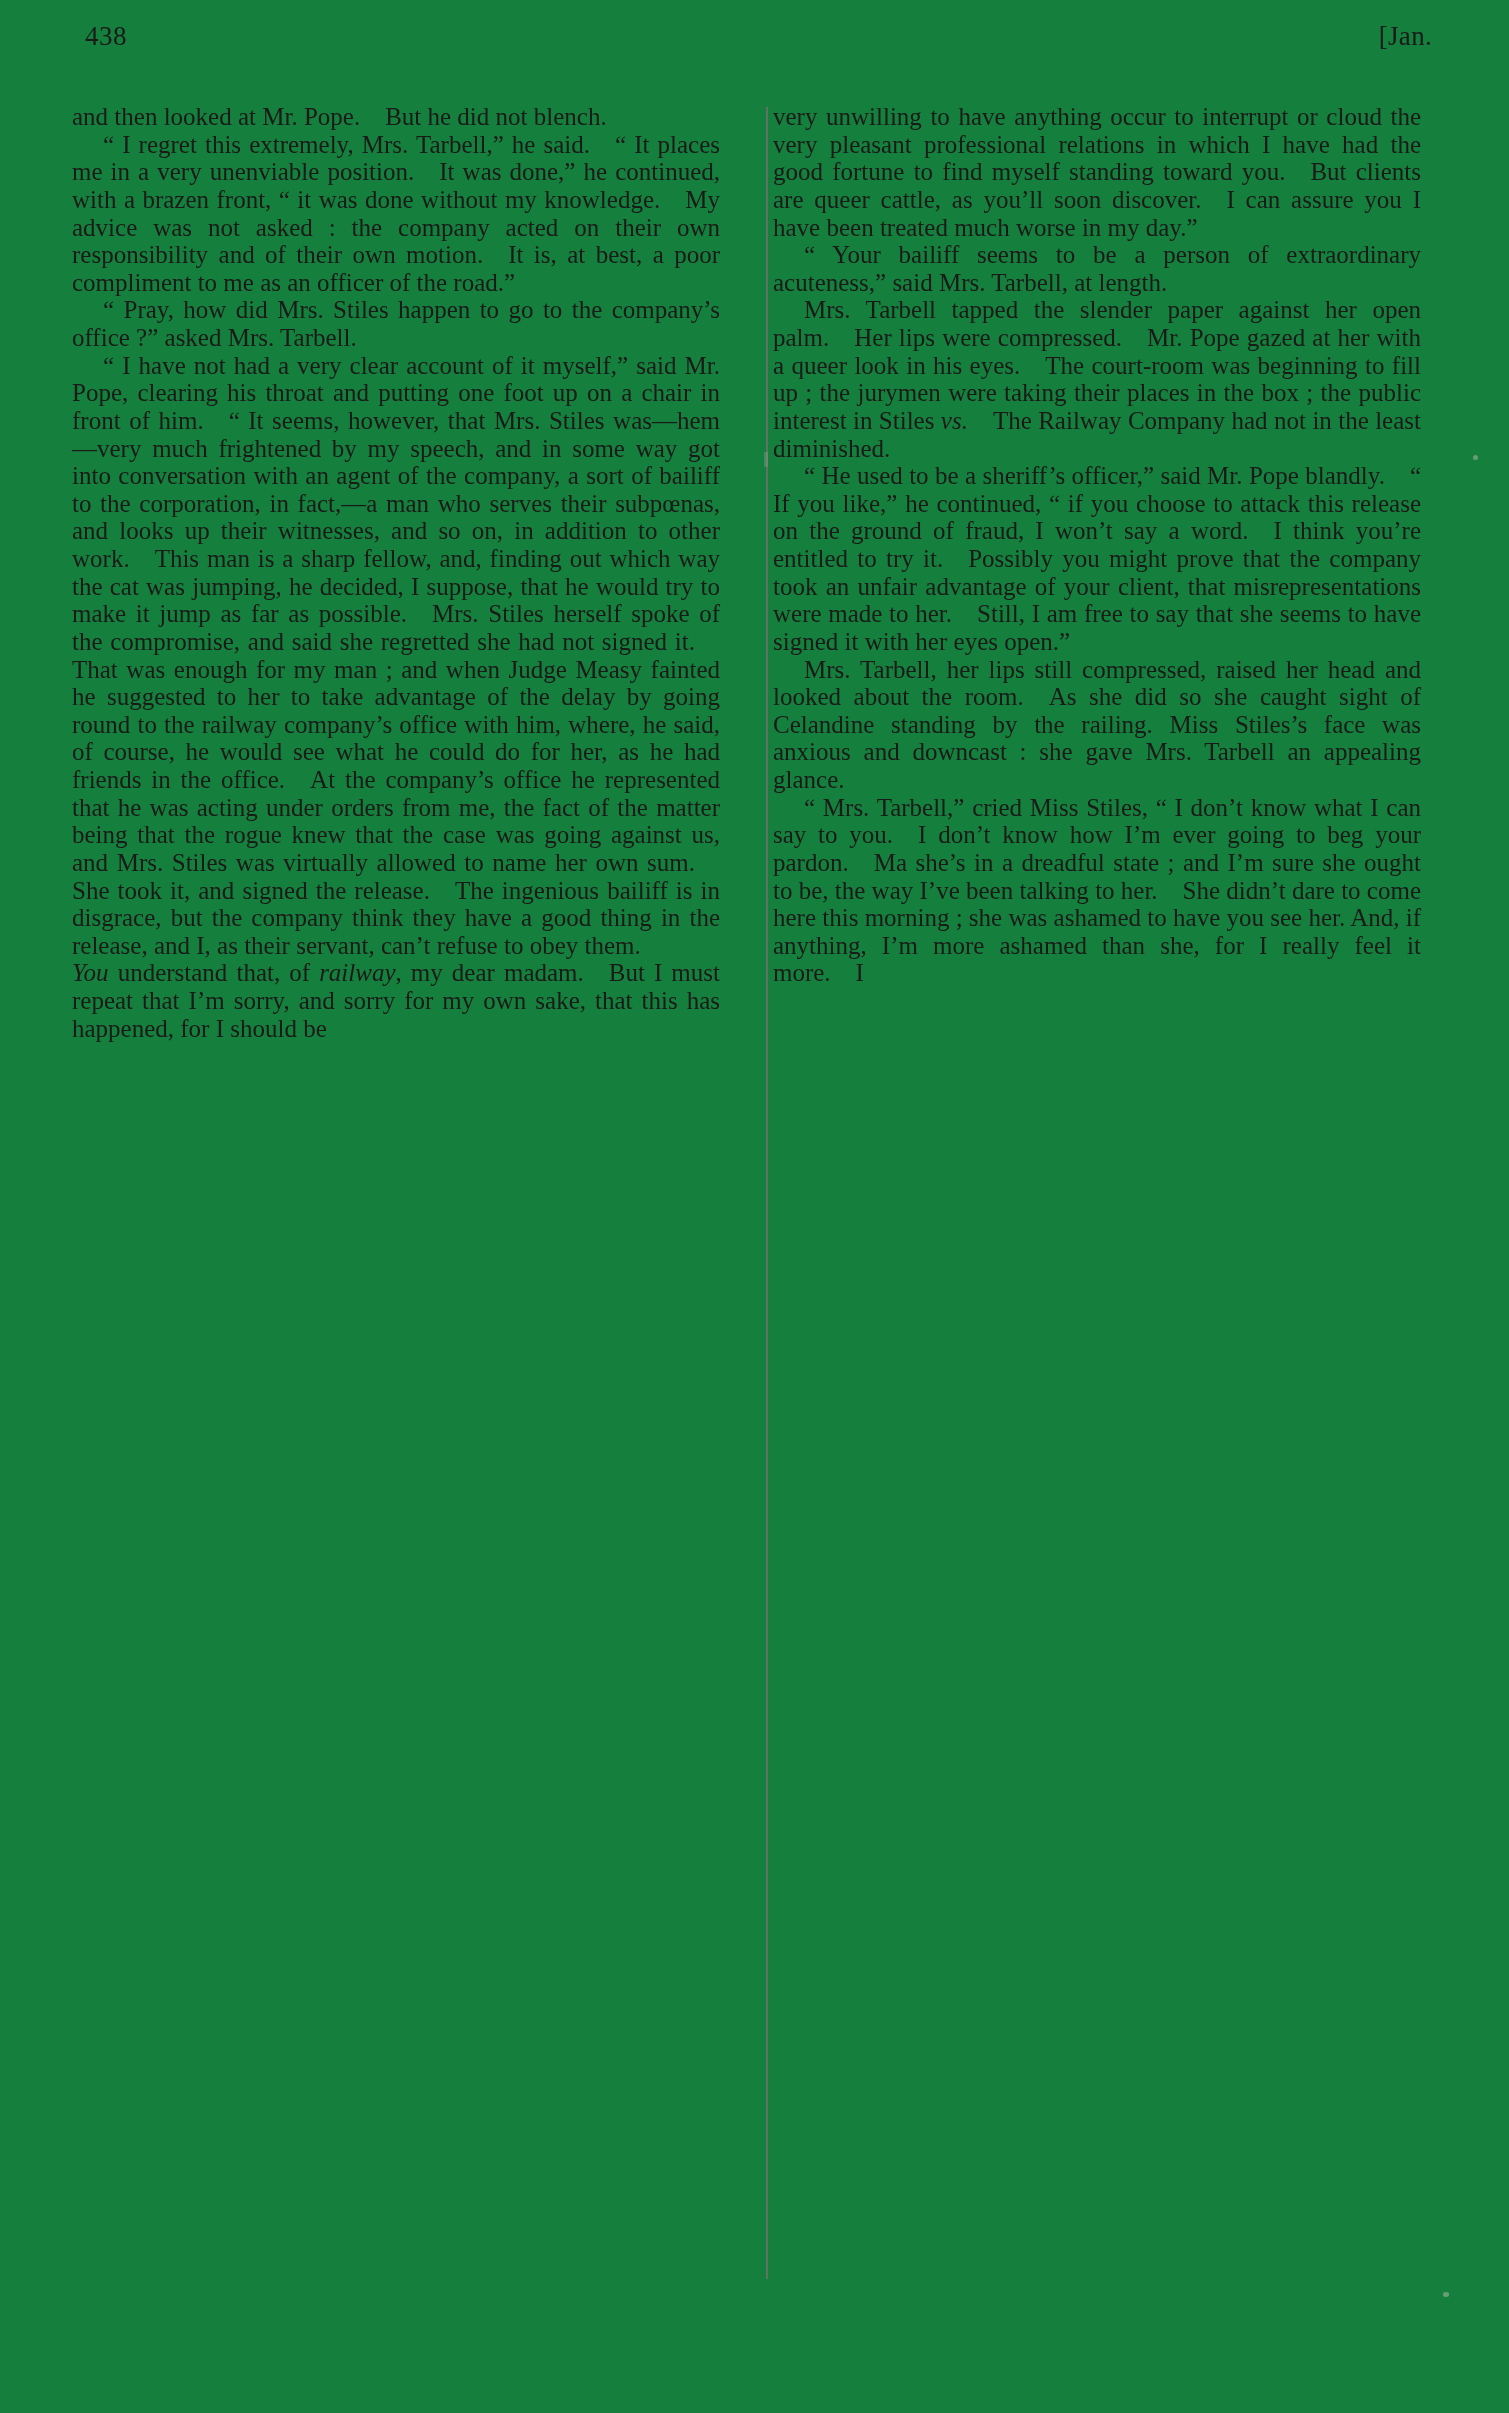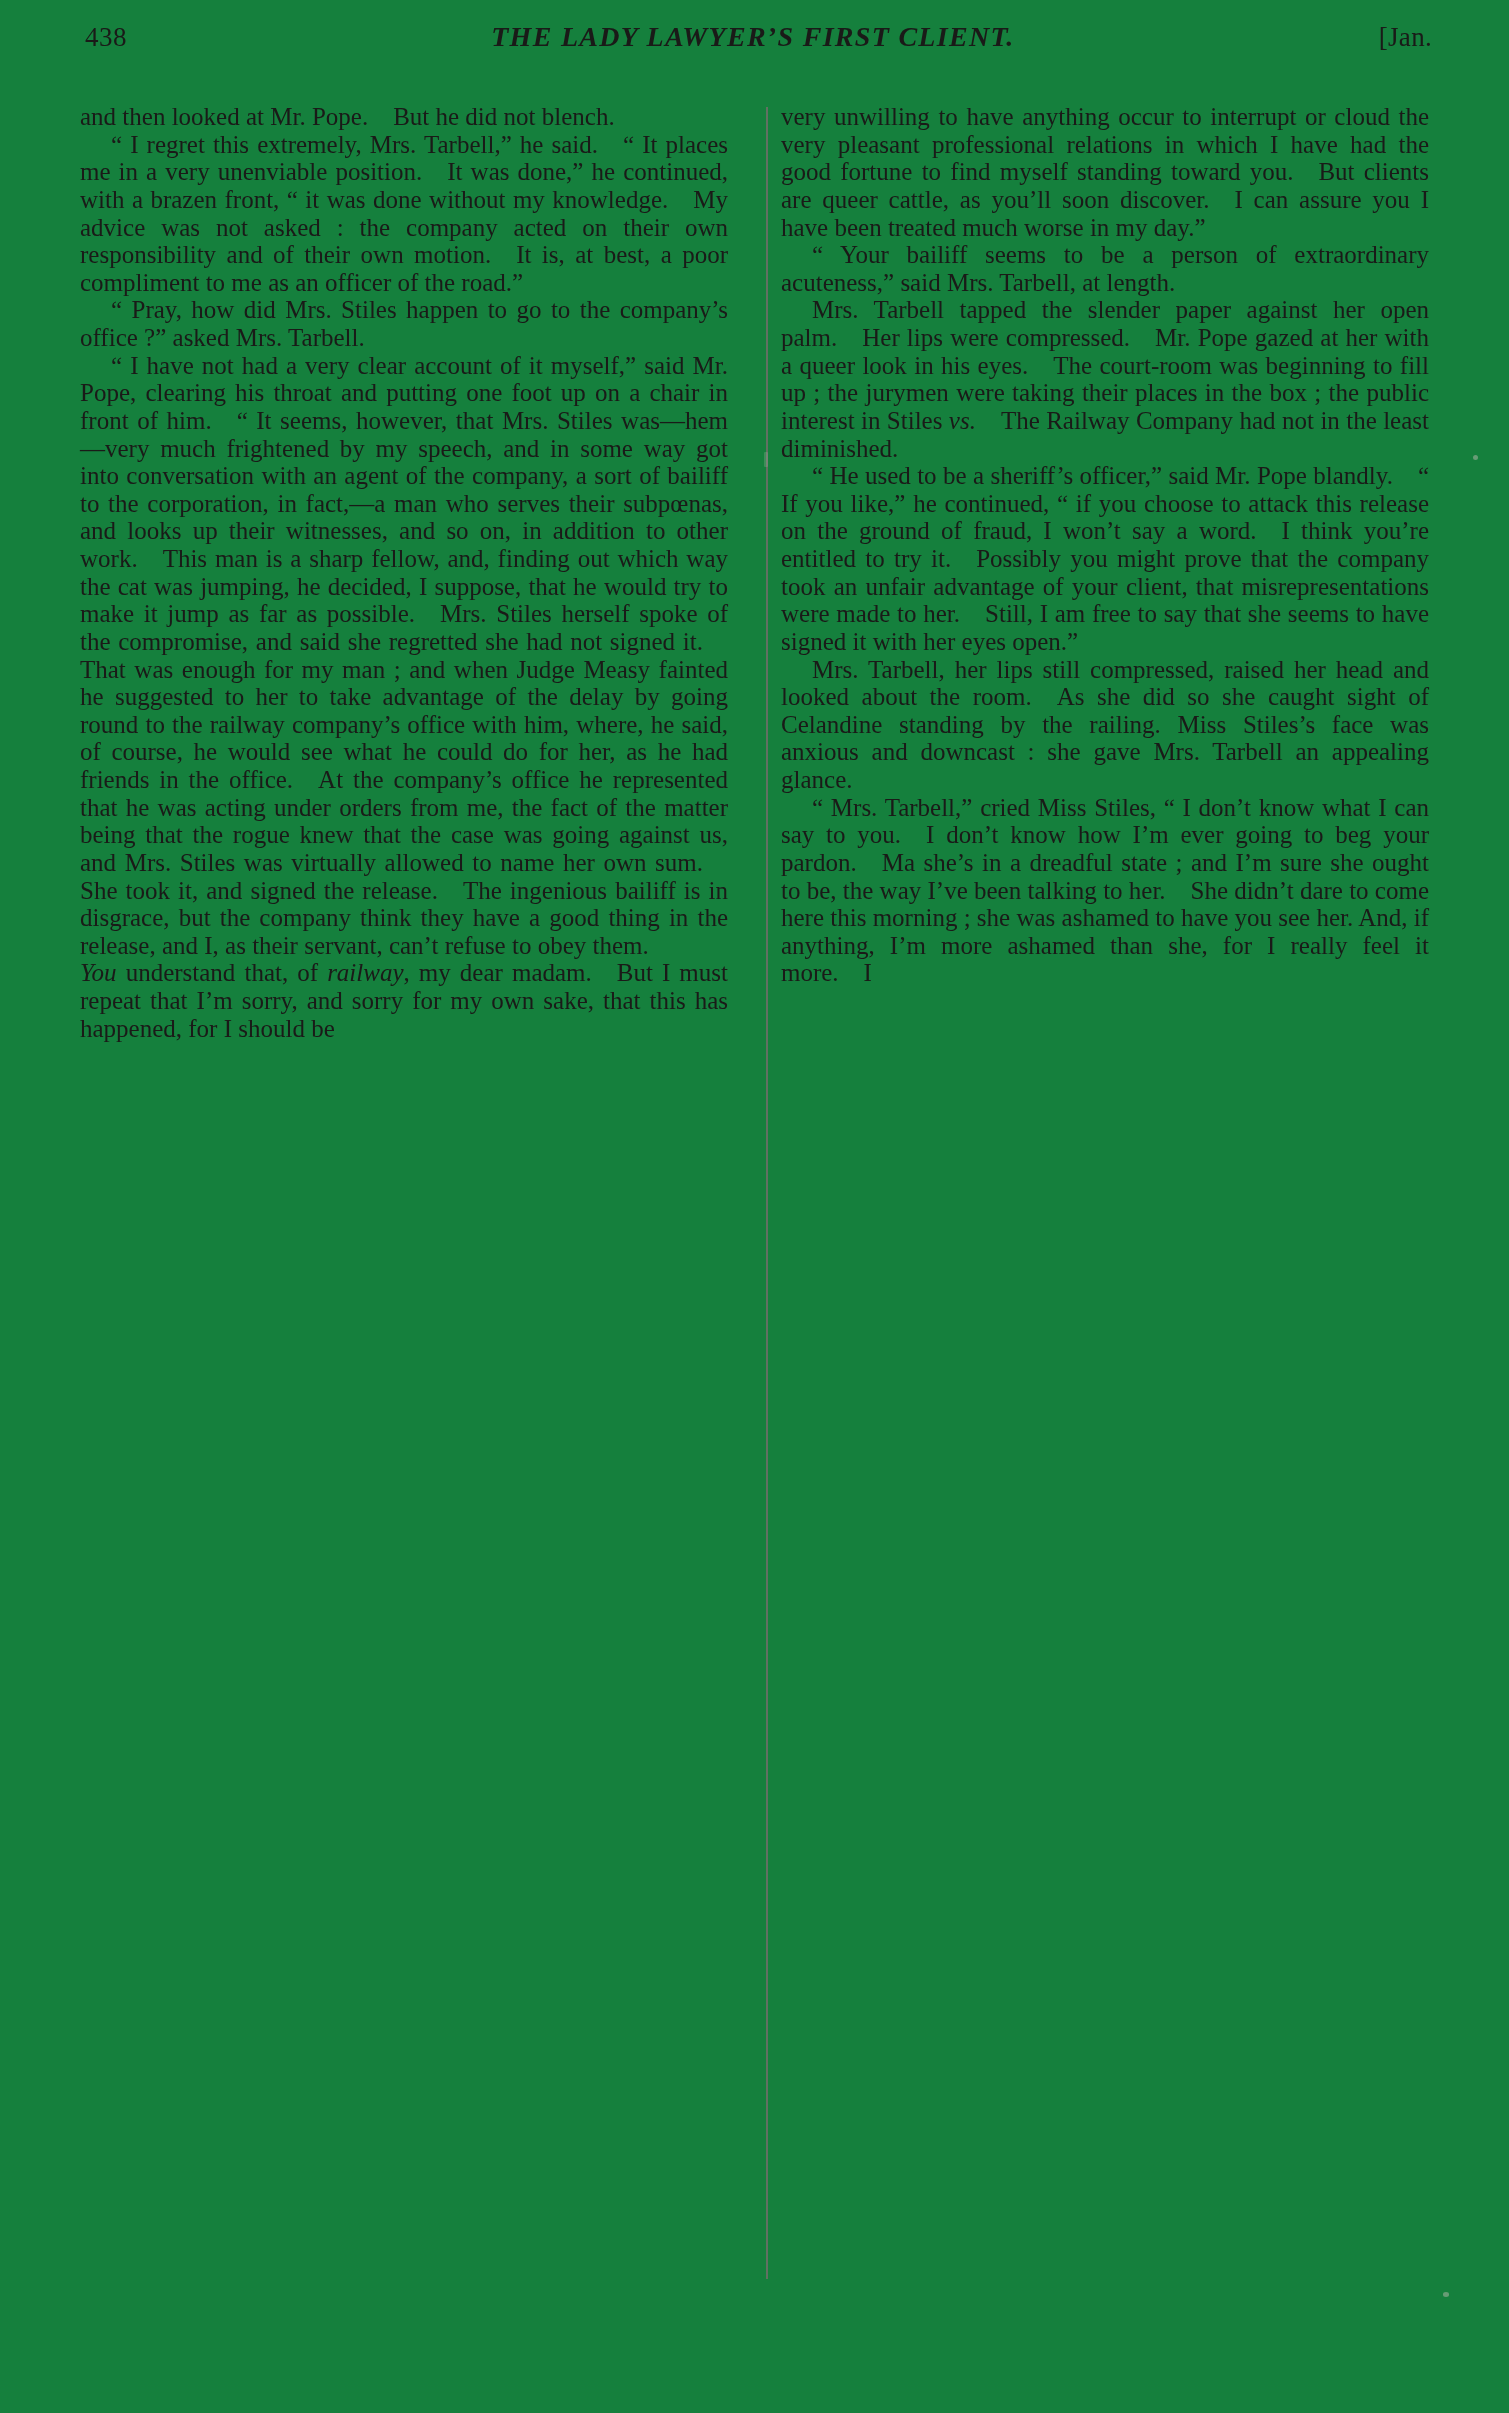--- a/index.html
+++ b/index.html
@@ -51,21 +51,21 @@
     flex: 1;
   }
   .month {
     font-size: 27px;
     letter-spacing: 0.3px;
     white-space: nowrap;
   }
   
   .columns {
     position: absolute;
-    left: 80px;
+    left: 72px;
     top: 103px;
     width: 1352px;
     display: flex;
     gap: 0;
   }
   .col {
     width: 648px;
     font-size: 25px;
     line-height: 1.105;
     text-align: justify;
@@ -103,21 +103,20 @@
     border-radius: 50%;
   }
 </style>
 </head>
 <body>
 
 <div class="page">
 
   <div class="running-head">
     <span class="folio">438</span>
-    <span class="head-title">THE LADY LAWYER’S FIRST CLIENT.</span>
     <span class="month">[Jan.</span>
   </div>
 
   <div class="rule"></div>
 
   <div class="columns">
 
     <div class="col left">
       <p>and then looked at Mr. Pope. But he did not blench.</p>
       <p class="ind">“ I regret this extremely, Mrs. Tarbell,” he said. “ It places me in a very unenviable position. It was done,” he continued, with a brazen front, “ it was done without my knowledge. My advice was not asked : the company acted on their own responsibility and of their own motion. It is, at best, a poor compliment to me as an officer of the road.”</p>

